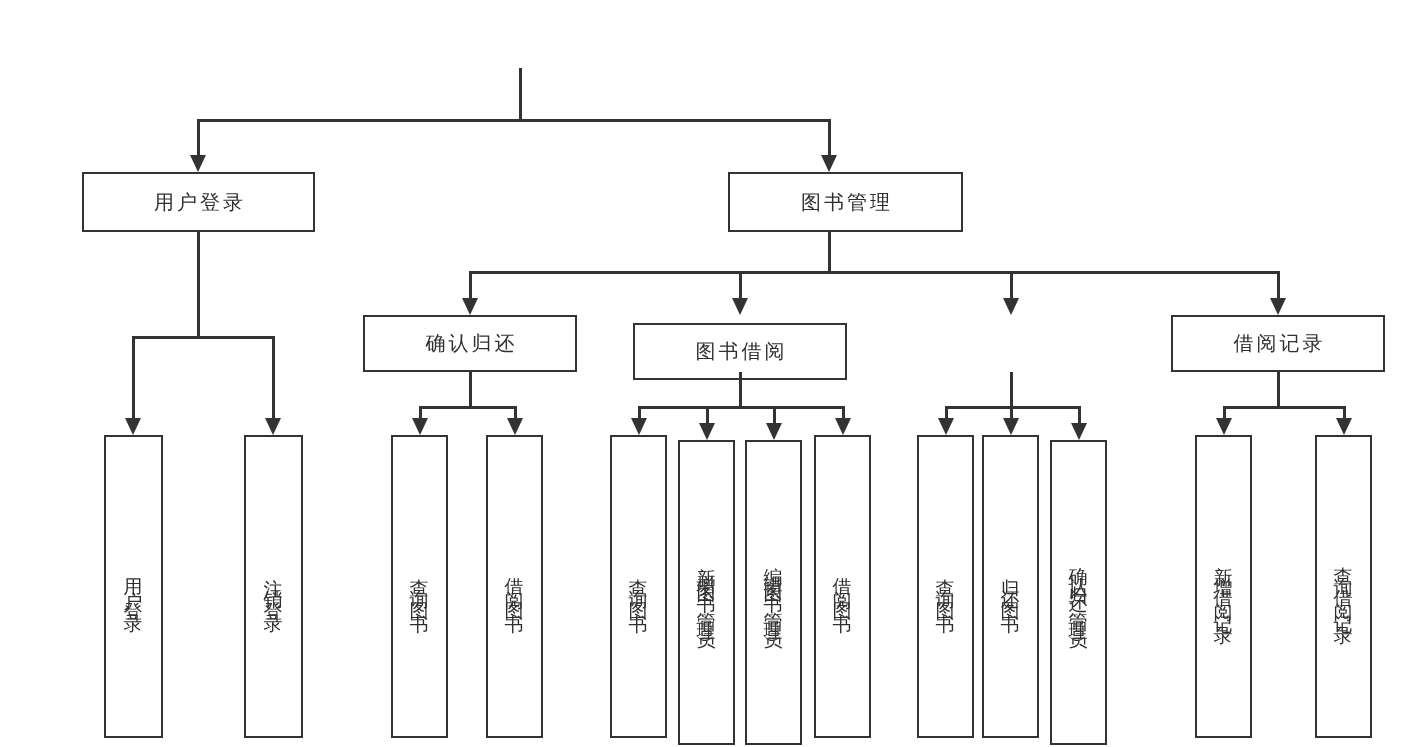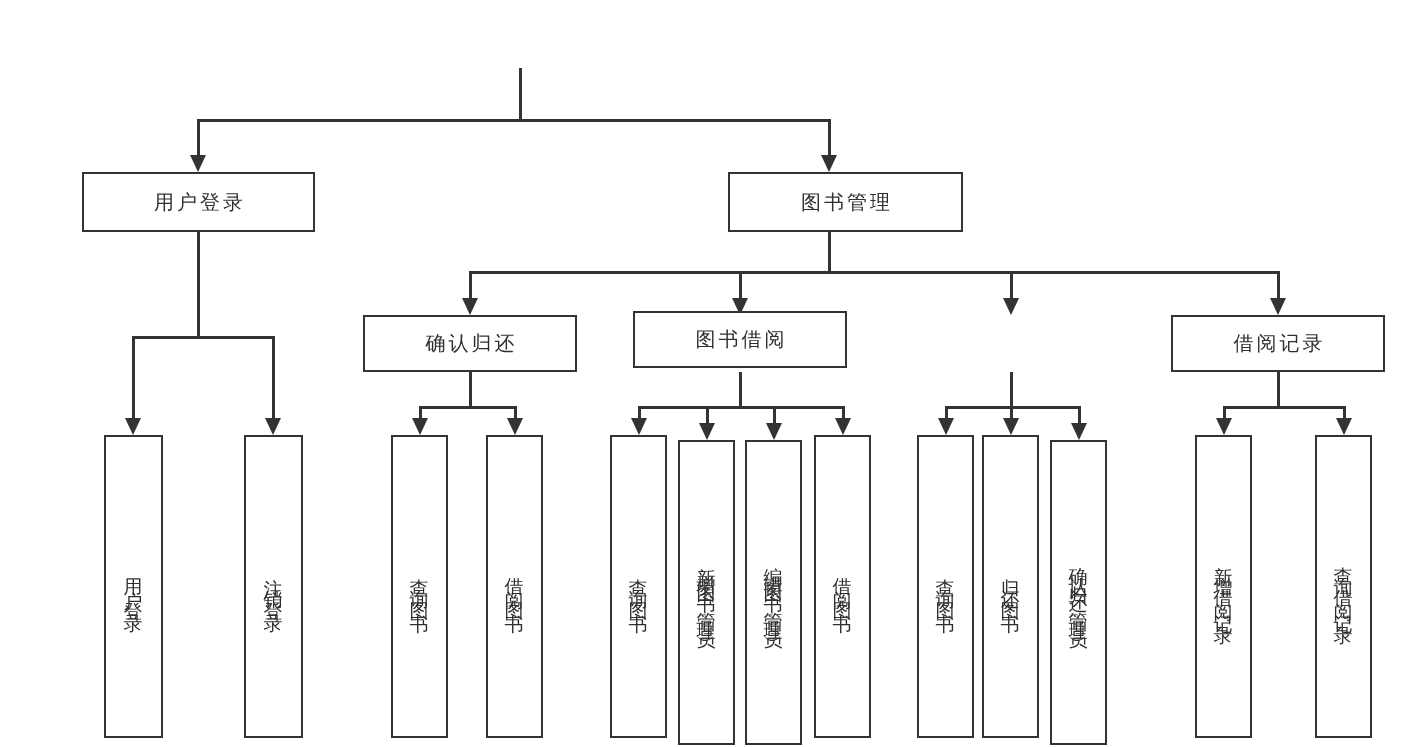--- a/index.html
+++ b/index.html
@@ -97,21 +97,21 @@
   <div class="vline" style="left:469px; top:271px; height:29px;"></div>
   <div class="arrow" style="left:462px; top:298px;"></div>
   <div class="vline" style="left:739px; top:271px; height:29px;"></div>
   <div class="arrow" style="left:732px; top:298px;"></div>
   <div class="vline" style="left:1010px; top:271px; height:29px;"></div>
   <div class="arrow" style="left:1003px; top:298px;"></div>
   <div class="vline" style="left:1277px; top:271px; height:29px;"></div>
   <div class="arrow" style="left:1270px; top:298px;"></div>
 
   <div class="box" style="left:363px; top:315px; width:214px; height:57px;">确认归还</div>
-  <div class="box" style="left:633px; top:311px; width:214px; height:57px;">图书借阅</div>
+  <div class="box" style="left:633px; top:323px; width:214px; height:57px;">图书借阅</div>
   <div class="box" style="left:1171px; top:315px; width:214px; height:57px;">借阅记录</div>
 
   <div class="vline" style="left:469px; top:372px; height:34px;"></div>
   <div class="hline" style="left:419px; top:406px; width:97px;"></div>
   <div class="vline" style="left:419px; top:406px; height:14px;"></div>
   <div class="arrow" style="left:412px; top:418px;"></div>
   <div class="vline" style="left:514px; top:406px; height:14px;"></div>
   <div class="arrow" style="left:507px; top:418px;"></div>
 
   <div class="vline" style="left:739px; top:372px; height:34px;"></div>

